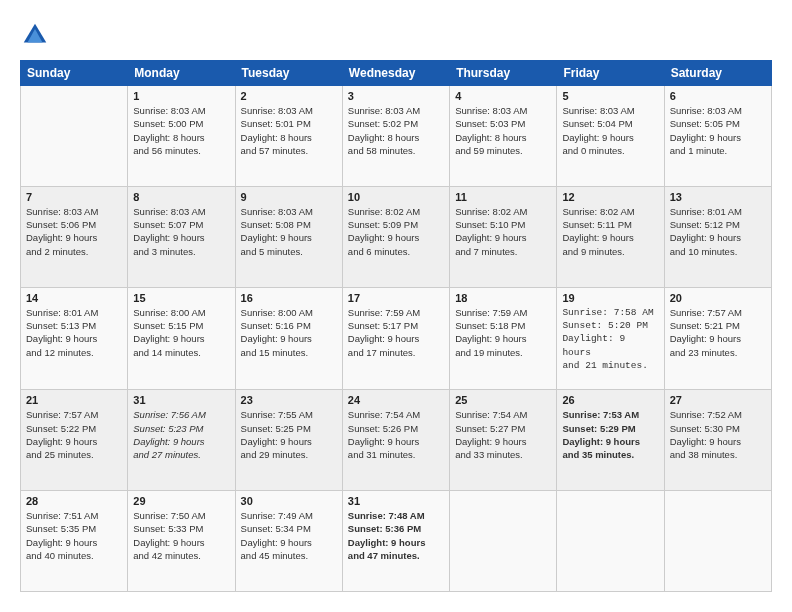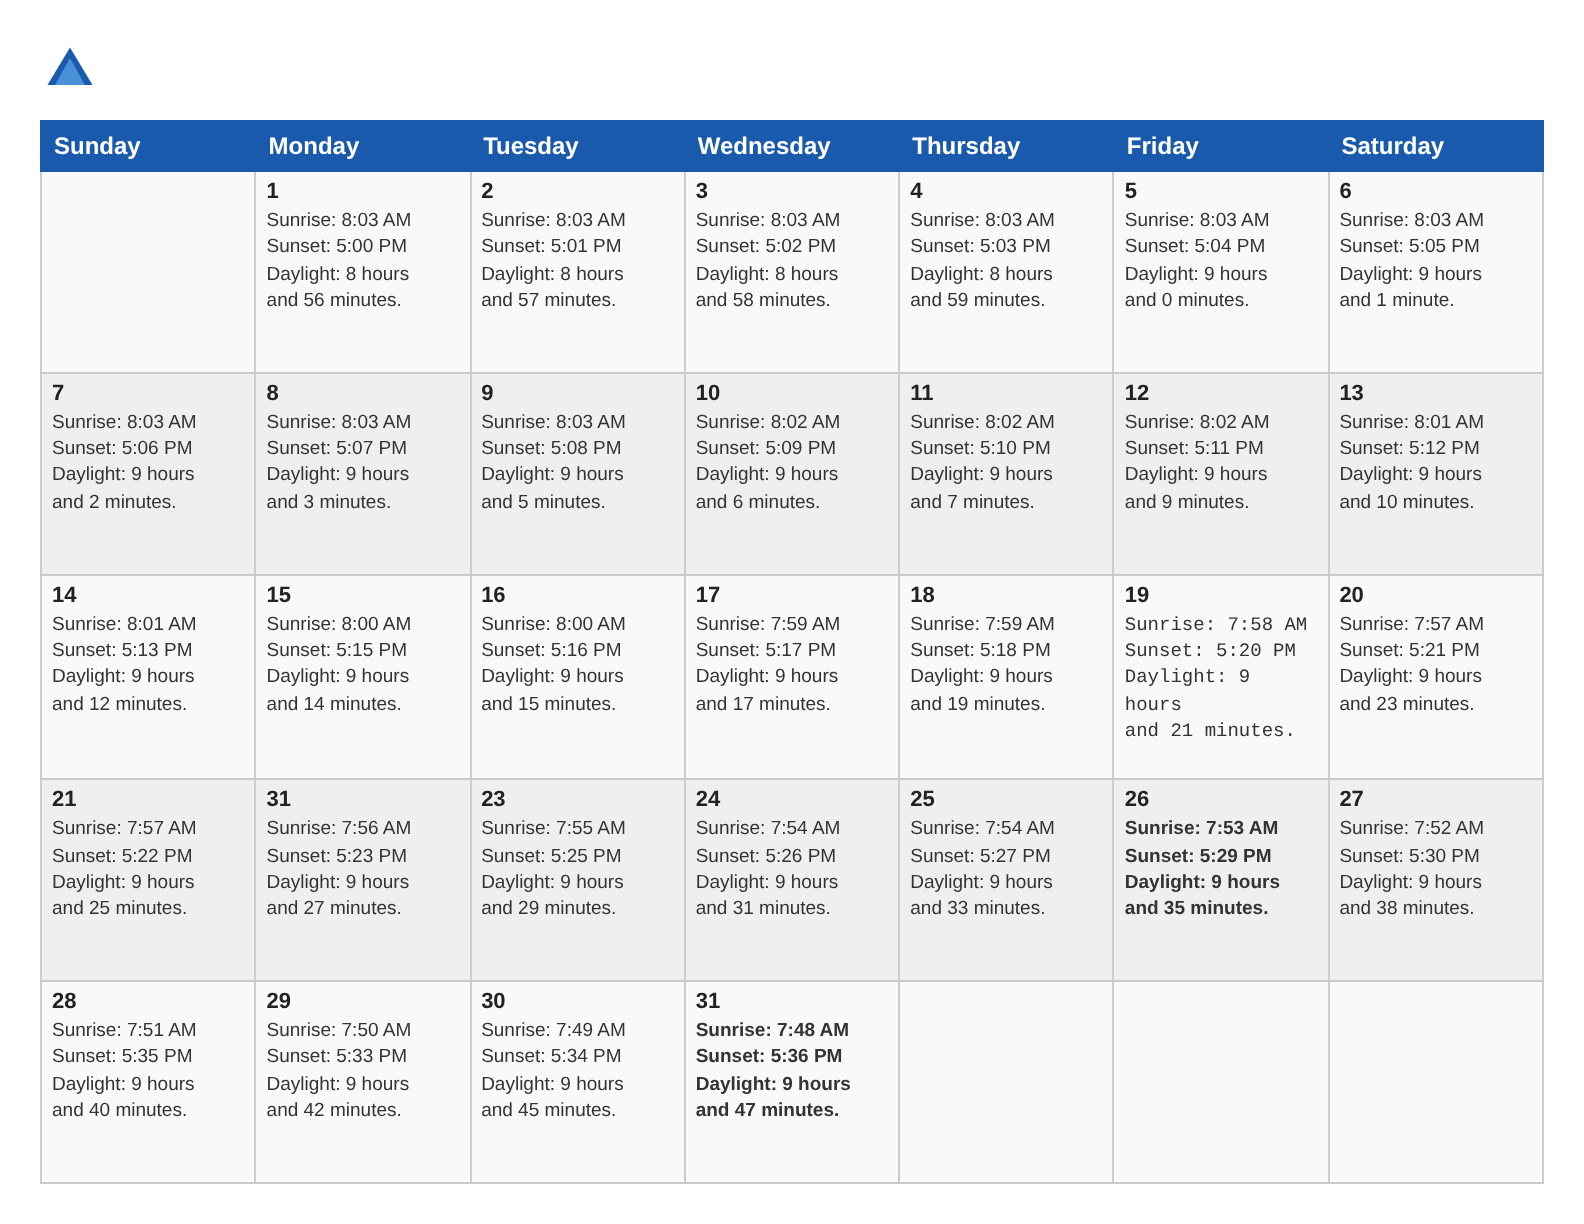--- a/index.html
+++ b/index.html
@@ -289,21 +289,21 @@
         <tr>
           <td>
             <span class="day-number">21</span>
             <div class="day-info" style="white-space: pre-line;">Sunrise: 7:57 AM
 Sunset: 5:22 PM
 Daylight: 9 hours
 and 25 minutes.</div>
           </td>
           <td>
             <span class="day-number">31</span>
-            <div class="day-info" style="white-space: pre-line;">Sunrise: 7:56 AM
+            <div class="day-info" style="white-space: pre-line; font-style: italic;">Sunrise: 7:56 AM
 Sunset: 5:23 PM
 Daylight: 9 hours
 and 27 minutes.</div>
           </td>
           <td>
             <span class="day-number">23</span>
             <div class="day-info" style="white-space: pre-line;">Sunrise: 7:55 AM
 Sunset: 5:25 PM
 Daylight: 9 hours
 and 29 minutes.</div>

